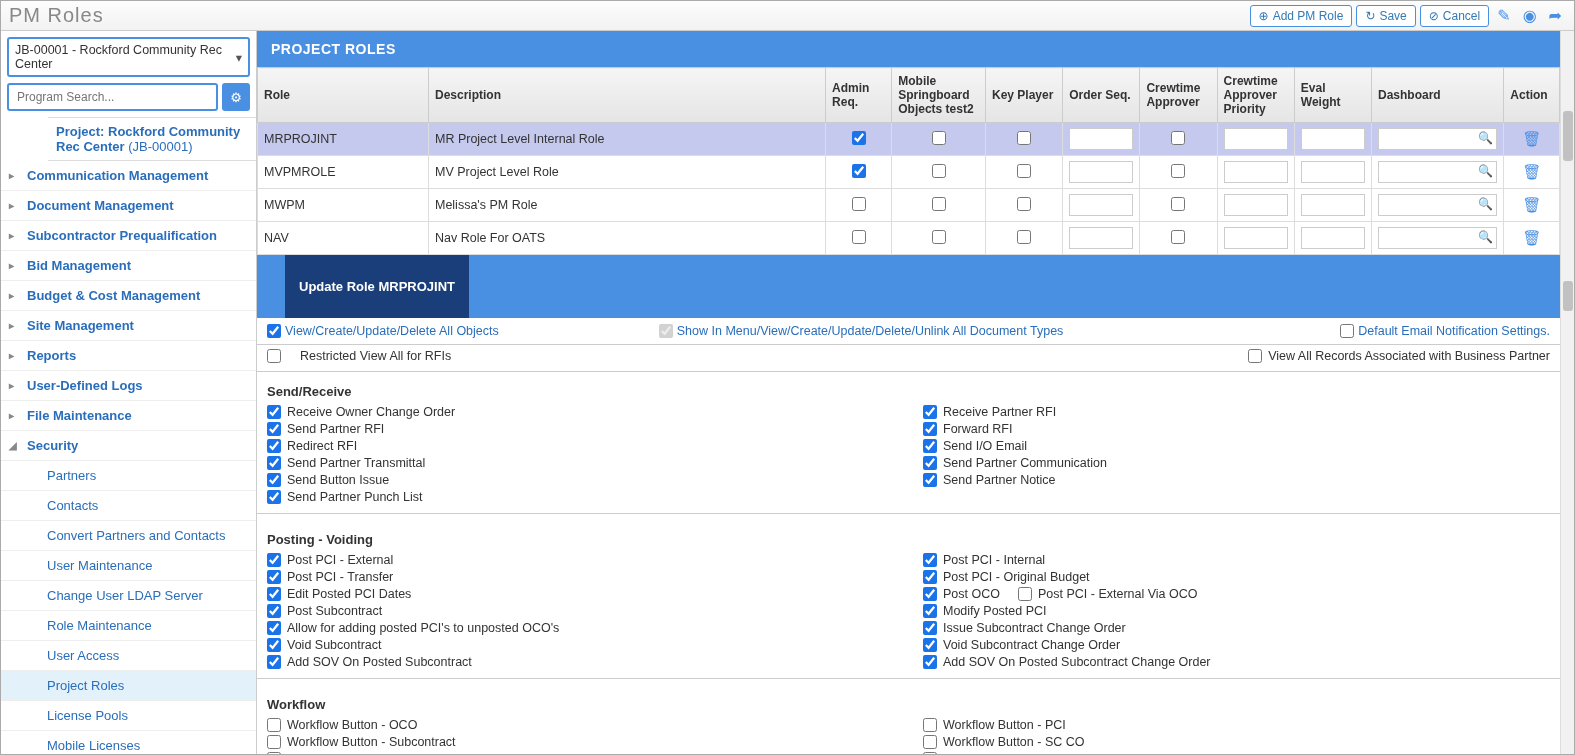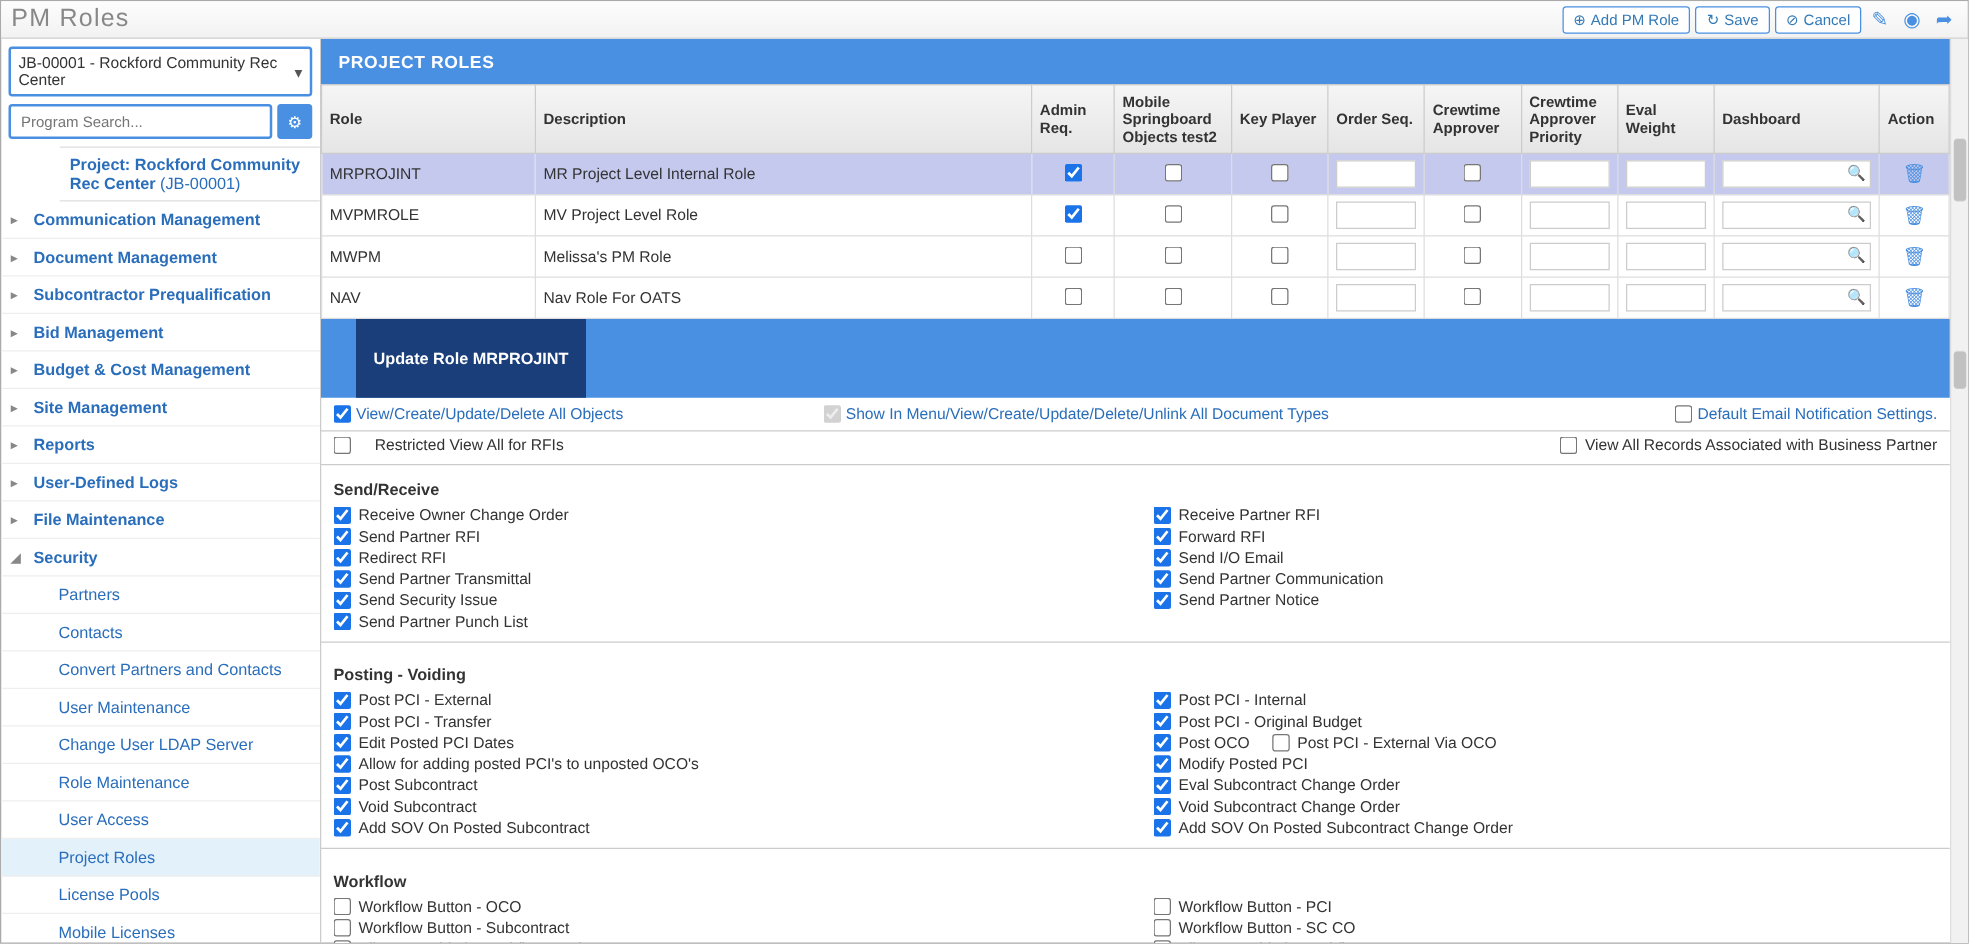--- a/index.html
+++ b/index.html
@@ -267,21 +267,21 @@
               <div class="perm-item">
                 <input type="checkbox" checked="" style="">
                 <span>Redirect RFI</span>
               </div>
               <div class="perm-item">
                 <input type="checkbox" checked="" style="">
                 <span>Send Partner Transmittal</span>
               </div>
               <div class="perm-item">
                 <input type="checkbox" checked="" style="">
-                <span>Send Security Issue</span>
+                <span>Send Button Issue</span>
               </div>
               <div class="perm-item">
                 <input type="checkbox" checked="" style="">
                 <span>Send Partner Punch List</span>
               </div>
             </div>
             <div>
               <div class="perm-item">
                 <input type="checkbox" checked="" style="">
                 <span>Receive Partner RFI</span>
@@ -317,25 +317,25 @@
               <div class="perm-item">
                 <input type="checkbox" checked="" style="">
                 <span>Post PCI - Transfer</span>
               </div>
               <div class="perm-item">
                 <input type="checkbox" checked="" style="">
                 <span>Edit Posted PCI Dates</span>
               </div>
               <div class="perm-item">
                 <input type="checkbox" checked="" style="">
+                <span>Post Subcontract</span>
+              </div>
+              <div class="perm-item">
+                <input type="checkbox" checked="" style="">
                 <span>Allow for adding posted PCI's to unposted OCO's</span>
-              </div>
-              <div class="perm-item">
-                <input type="checkbox" checked="" style="">
-                <span>Post Subcontract</span>
               </div>
               <div class="perm-item">
                 <input type="checkbox" checked="" style="">
                 <span>Void Subcontract</span>
               </div>
               <div class="perm-item">
                 <input type="checkbox" checked="" style="">
                 <span>Add SOV On Posted Subcontract</span>
               </div>
             </div>
@@ -355,21 +355,21 @@
                   <input type="checkbox" style="">
                   <span>Post PCI - External Via OCO</span>
                 </span>
               </div>
               <div class="perm-item">
                 <input type="checkbox" checked="" style="">
                 <span>Modify Posted PCI</span>
               </div>
               <div class="perm-item">
                 <input type="checkbox" checked="" style="">
-                <span>Eval Subcontract Change Order</span>
+                <span>Issue Subcontract Change Order</span>
               </div>
               <div class="perm-item">
                 <input type="checkbox" checked="" style="">
                 <span>Void Subcontract Change Order</span>
               </div>
               <div class="perm-item">
                 <input type="checkbox" checked="" style="">
                 <span>Add SOV On Posted Subcontract Change Order</span>
               </div>
             </div>

